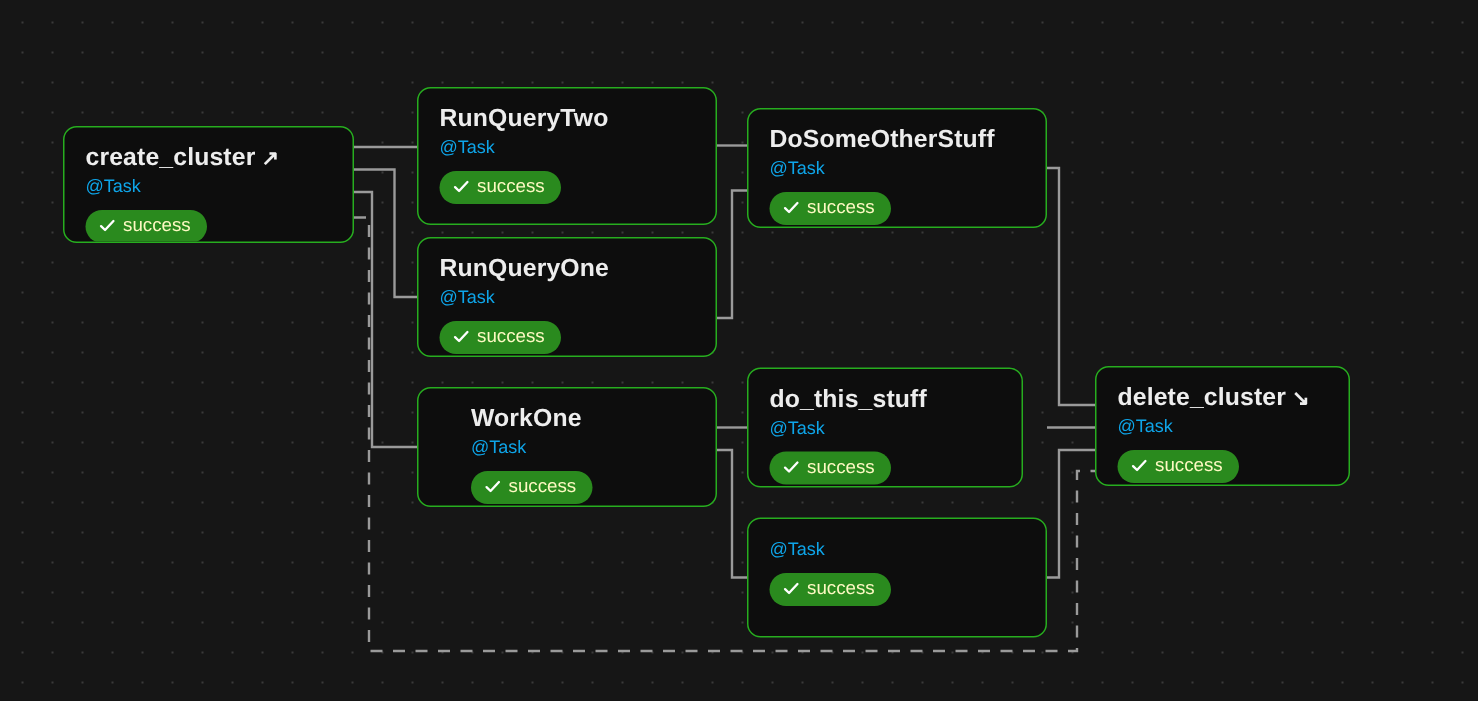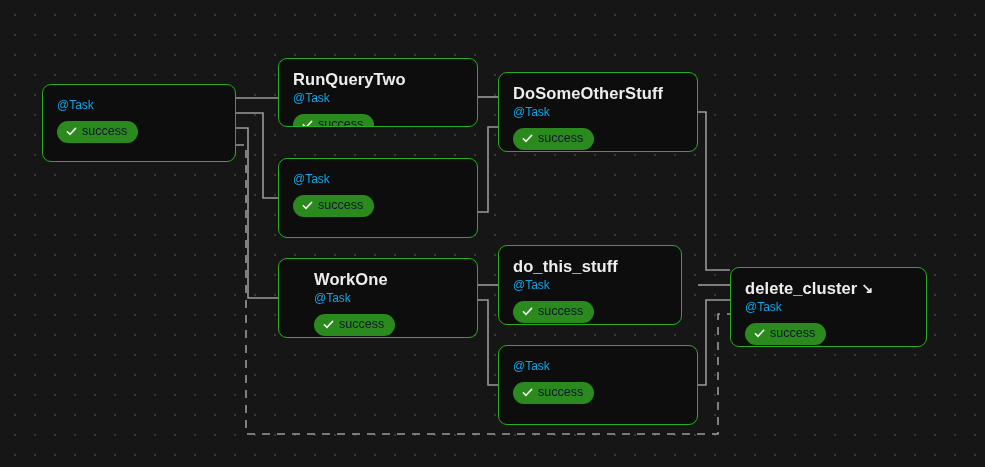--- a/index.html
+++ b/index.html
@@ -68,21 +68,21 @@
   }
   .status-badge {
     margin-top: 8px;
     display: inline-flex;
     align-items: center;
     gap: 5px;
     background: #2a8a1e;
     border-radius: 999px;
     padding: 3px 11px 4px 9px;
     font-size: 12.5px;
-    color: #0f172a;
+    color: #fef9c3;
     line-height: 1.2;
     white-space: nowrap;
   }
   .check-icon {
     display: inline-block;
     width: 11px;
     height: 11px;
     position: relative;
     top: 0px;
   }
@@ -99,39 +99,44 @@
       <path d="M236,145 L246,145 L246,434 L718,434 L718,314 L730,314" fill="none" stroke="#9a9a9a" stroke-width="1.6" stroke-linecap="butt" stroke-linejoin="miter" stroke-dasharray="8,7"></path>
       <path d="M478,97 L498,97" fill="none" stroke="#9a9a9a" stroke-width="1.6" stroke-linecap="butt" stroke-linejoin="miter"></path>
       <path d="M478,212 L488,212 L488,127 L498,127" fill="none" stroke="#9a9a9a" stroke-width="1.6" stroke-linecap="butt" stroke-linejoin="miter"></path>
       <path d="M478,285 L498,285" fill="none" stroke="#9a9a9a" stroke-width="1.6" stroke-linecap="butt" stroke-linejoin="miter"></path>
       <path d="M478,300 L488,300 L488,385 L498,385" fill="none" stroke="#9a9a9a" stroke-width="1.6" stroke-linecap="butt" stroke-linejoin="miter"></path>
       <path d="M698,112 L706,112 L706,270 L730,270" fill="none" stroke="#9a9a9a" stroke-width="1.6" stroke-linecap="butt" stroke-linejoin="miter"></path>
       <path d="M698,285 L730,285" fill="none" stroke="#9a9a9a" stroke-width="1.6" stroke-linecap="butt" stroke-linejoin="miter"></path>
       <path d="M698,385 L706,385 L706,300 L730,300" fill="none" stroke="#9a9a9a" stroke-width="1.6" stroke-linecap="butt" stroke-linejoin="miter"></path>
     </svg>
   <div id="nodes">
-      <div class="node" style="left: 42px; top: 84px; width: 194px; height: 78px;"><div class="node-type">@Task</div><div class="status-badge">
+      <div class="node" style="left: 42px; top: 84px; width: 194px; height: 78px;"><div class="node-title">
+          <span>create_cluster</span>
+          <span class="node-arrow">↗</span>
+        </div><div class="node-type">@Task</div><div class="status-badge">
           <span class="check-icon">
             <svg viewBox="0 0 12 12" width="11" height="11" aria-hidden="true">
               <path d="M1.5 6.3 L4.4 9.1 L10.5 2.6" fill="none" stroke="#ffffff" stroke-width="1.7" stroke-linecap="round" stroke-linejoin="round"></path>
             </svg>
           </span>
           <span>success</span>
         </div></div>
-      <div class="node" style="left: 278px; top: 58px; width: 200px; height: 69px;"><div class="node-title">
+      <div class="node" style="left: 278px; top: 58px; width: 200px; height: 92px;"><div class="node-title">
           <span>RunQueryTwo</span>
         </div><div class="node-type">@Task</div><div class="status-badge">
           <span class="check-icon">
             <svg viewBox="0 0 12 12" width="11" height="11" aria-hidden="true">
               <path d="M1.5 6.3 L4.4 9.1 L10.5 2.6" fill="none" stroke="#ffffff" stroke-width="1.7" stroke-linecap="round" stroke-linejoin="round"></path>
             </svg>
           </span>
           <span>success</span>
         </div></div>
-      <div class="node" style="left: 278px; top: 158px; width: 200px; height: 80px;"><div class="node-type">@Task</div><div class="status-badge">
+      <div class="node" style="left: 278px; top: 158px; width: 200px; height: 80px;"><div class="node-title">
+          <span>RunQueryOne</span>
+        </div><div class="node-type">@Task</div><div class="status-badge">
           <span class="check-icon">
             <svg viewBox="0 0 12 12" width="11" height="11" aria-hidden="true">
               <path d="M1.5 6.3 L4.4 9.1 L10.5 2.6" fill="none" stroke="#ffffff" stroke-width="1.7" stroke-linecap="round" stroke-linejoin="round"></path>
             </svg>
           </span>
           <span>success</span>
         </div></div>
       <div class="node" style="left: 278px; top: 258px; width: 200px; height: 80px; padding-left: 35px;"><div class="node-title">
           <span>WorkOne</span>
         </div><div class="node-type">@Task</div><div class="status-badge">
@@ -163,21 +168,21 @@
           <span>success</span>
         </div></div>
       <div class="node" style="left: 498px; top: 345px; width: 200px; height: 80px;"><div class="node-type">@Task</div><div class="status-badge">
           <span class="check-icon">
             <svg viewBox="0 0 12 12" width="11" height="11" aria-hidden="true">
               <path d="M1.5 6.3 L4.4 9.1 L10.5 2.6" fill="none" stroke="#ffffff" stroke-width="1.7" stroke-linecap="round" stroke-linejoin="round"></path>
             </svg>
           </span>
           <span>success</span>
         </div></div>
-      <div class="node" style="left: 730px; top: 267px; width: 197px; height: 80px;"><div class="node-title">
+      <div class="node" style="left: 730px; top: 244px; width: 170px; height: 80px;"><div class="node-title">
           <span>delete_cluster</span>
           <span class="node-arrow">↘</span>
         </div><div class="node-type">@Task</div><div class="status-badge">
           <span class="check-icon">
             <svg viewBox="0 0 12 12" width="11" height="11" aria-hidden="true">
               <path d="M1.5 6.3 L4.4 9.1 L10.5 2.6" fill="none" stroke="#ffffff" stroke-width="1.7" stroke-linecap="round" stroke-linejoin="round"></path>
             </svg>
           </span>
           <span>success</span>
         </div></div>

